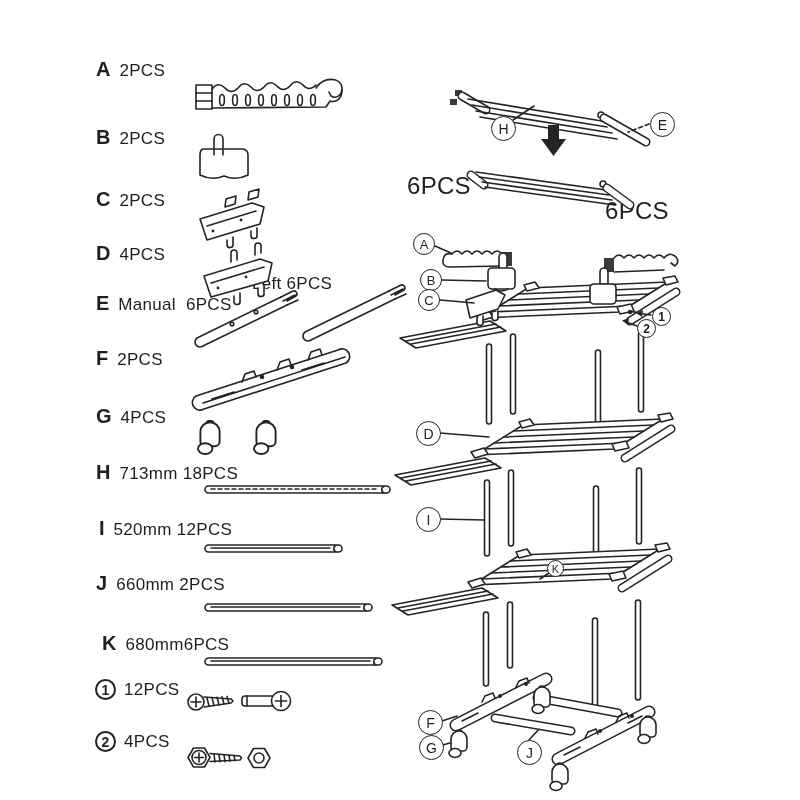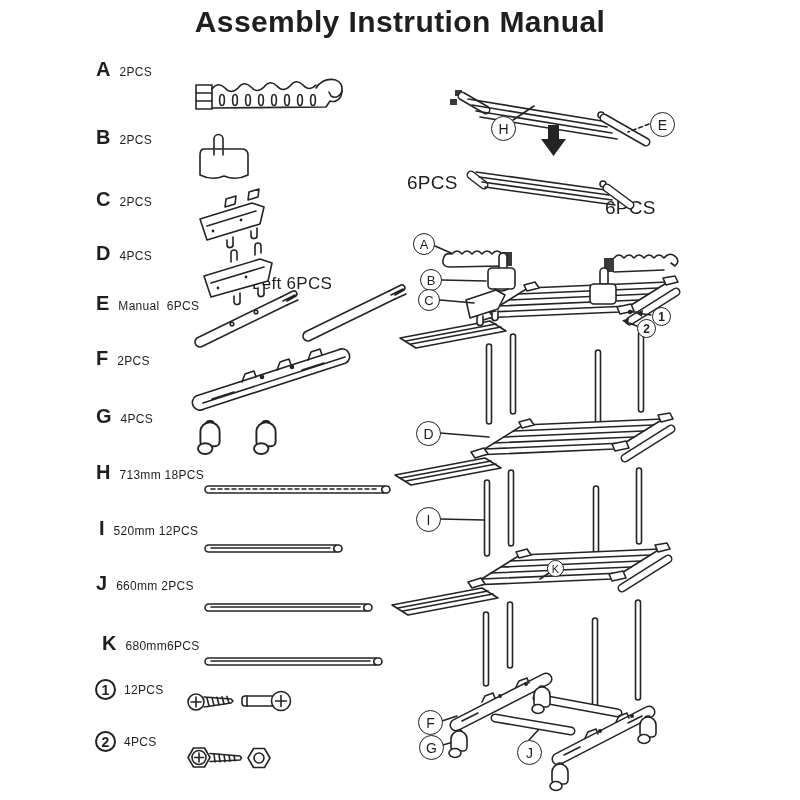--- a/index.html
+++ b/index.html
@@ -2,23 +2,23 @@
 <html><head>
 <meta charset="utf-8">
 <style>
   html,body{margin:0;padding:0;background:#fff}
   .page{position:relative;width:800px;height:800px;background:#fff;overflow:hidden;
         font-family:"Liberation Sans",sans-serif;color:#1f1f1f}
   .title{position:absolute;top:5px;left:0;width:100%;text-align:center;
          font-size:30px;font-weight:bold;letter-spacing:.4px}
   .prow{position:absolute;display:flex;align-items:baseline;gap:9px;white-space:pre}
   .pletter{font-size:20px;font-weight:bold}
-  .pspec{font-size:12px;letter-spacing:.3px}
+  .pspec{font-size:17px;letter-spacing:.3px}
   .extra{position:absolute;font-size:17px;letter-spacing:.3px}
-  .qty6{position:absolute;font-size:19px;letter-spacing:.3px}
+  .qty6{position:absolute;font-size:24px;letter-spacing:.3px}
   .hwnum{width:21px;height:21px;border:2px solid #222;border-radius:50%;
          display:flex;align-items:center;justify-content:center;
          font-size:14px;font-weight:bold;box-sizing:border-box;align-self:center}
   .hwrow{position:absolute;display:flex;align-items:center;gap:8px}
   .co{position:absolute;width:25px;height:25px;border:1.7px solid #222;border-radius:50%;
       background:#fff;display:flex;align-items:center;justify-content:center;
       font-size:14px;box-sizing:border-box;z-index:3}
   .co.c22{width:22px;height:22px;font-size:13px}
   .co.c19{width:19px;height:19px;font-size:12px;font-weight:bold}
   .co.c17{width:17px;height:17px;font-size:11px}
@@ -31,21 +31,20 @@
   .coreb{fill:none;stroke:#fff;stroke-width:10;stroke-linecap:round}
   .dk{fill:#3a3a3a;stroke:none}
   .ink{fill:#242424;stroke:none}
   .dash{stroke-dasharray:4 3}
 </style>
 </head>
 <body>
 
 <div class="page">
 
-  <div class="title">Assembly Instrution Manual</div>
 
   <svg class="art" width="800" height="800" viewBox="0 0 800 800" xmlns="http://www.w3.org/2000/svg">
     <defs>
       <g id="caster">
         <rect class="fw" x="-3" y="0" width="6" height="8" rx="2.5"></rect>
         <path class="fw" d="M-8,9 a8,8 0 0 1 16,0 v8 a4,4 0 0 1 -4,4 h-8 a4,4 0 0 1 -4,-4 z"></path>
         <ellipse class="fw" cx="-4" cy="23" rx="6" ry="4.5"></ellipse>
       </g>
       <g id="tier">
         <path class="fw" d="M0,0 L140,-6 L188,-36 L48,-30 Z"></path>

